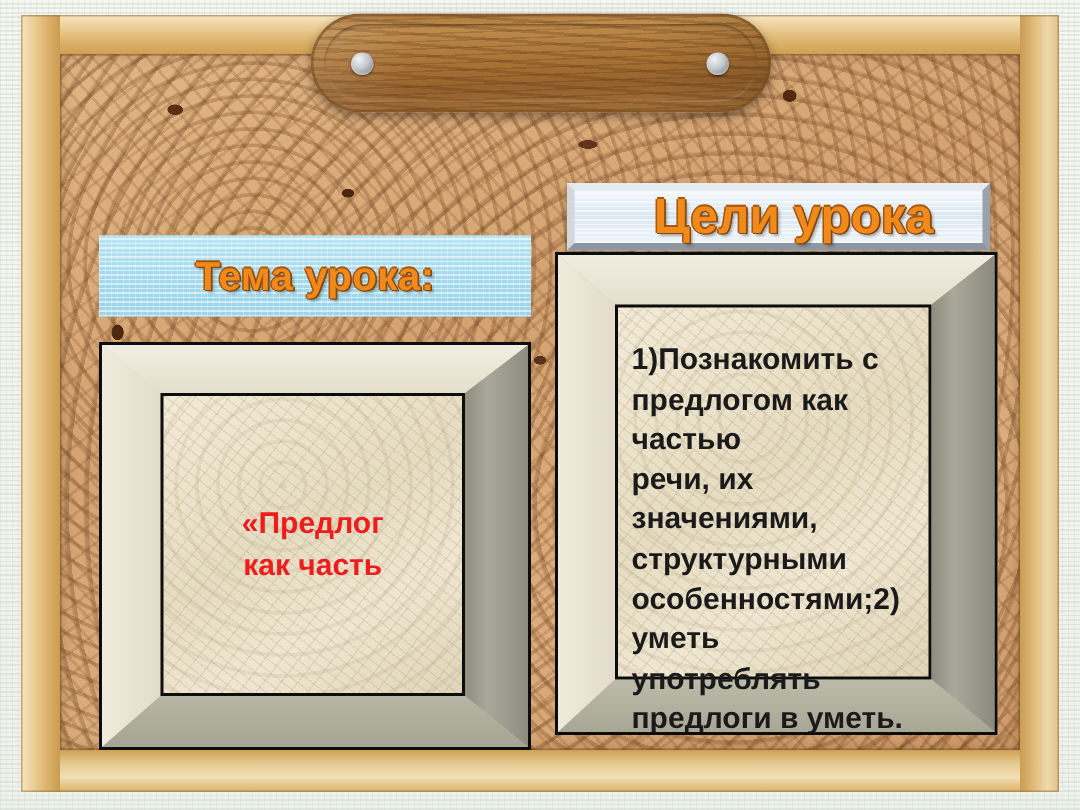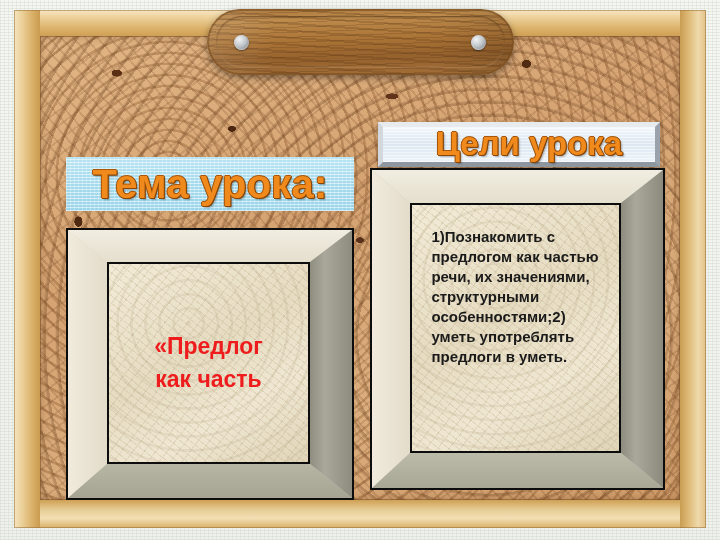--- a/index.html
+++ b/index.html
@@ -119,21 +119,21 @@
     background-color: #a6ddee;
     background-image:
       repeating-linear-gradient(0deg, rgba(255,255,255,.55) 0px, rgba(255,255,255,.55) 1px, rgba(255,255,255,0) 1px, rgba(255,255,255,0) 3px),
       repeating-linear-gradient(90deg, rgba(255,255,255,.28) 0px, rgba(255,255,255,.28) 1px, rgba(255,255,255,0) 1px, rgba(255,255,255,0) 4px),
       linear-gradient(180deg,#b7e4f3 0%,#a2d9ec 55%,#9bd5ea 100%);
     display: flex;
     align-items: center;
     justify-content: center;
   }
   #header-theme .htxt {
-    font-size: 40px;
+    font-size: 27px;
     font-weight: bold;
     color: #f08a1c;
     letter-spacing: .2px;
     text-shadow:
       1px 0 0 #8a4607, 0 1px 0 #8a4607, -1px 0 0 #a8560b, 0 -1px 0 #a8560b,
       1px 1px 0 #7d3f05, 2px 2px 2px rgba(0,0,0,.30);
     white-space: nowrap;
     text-align: center;
   }
 
@@ -198,30 +198,30 @@
   #frame-theme .pic-inner { left: 39px; top: 32px; right: 42px; bottom: 34px; }
 
   
   #frame-goals { left: 370px; top: 168px; width: 295px; height: 322px; }
   #frame-goals .pic-inner { left: 38px; top: 33px; right: 42px; bottom: 35px; }
 
   .mat-tl, .mat-tr, .mat-bl, .mat-br { position: absolute; width: 0; height: 0; }
 
   
   #text-theme {
-    font-size: 23px;
+    font-size: 20px;
     font-weight: bold;
     line-height: 1.42;
     color: #ee1c1c;
     text-align: center;
     padding: 0 8px;
   }
 
   #text-goals {
-    font-size: 15px;
+    font-size: 20px;
     font-weight: bold;
     line-height: 1.33;
     color: #1a1a1a;
     text-align: left;
     align-self: stretch;
     padding: 22px 10px 0 9px;
   }
 </style>
 </head>
 <body>

